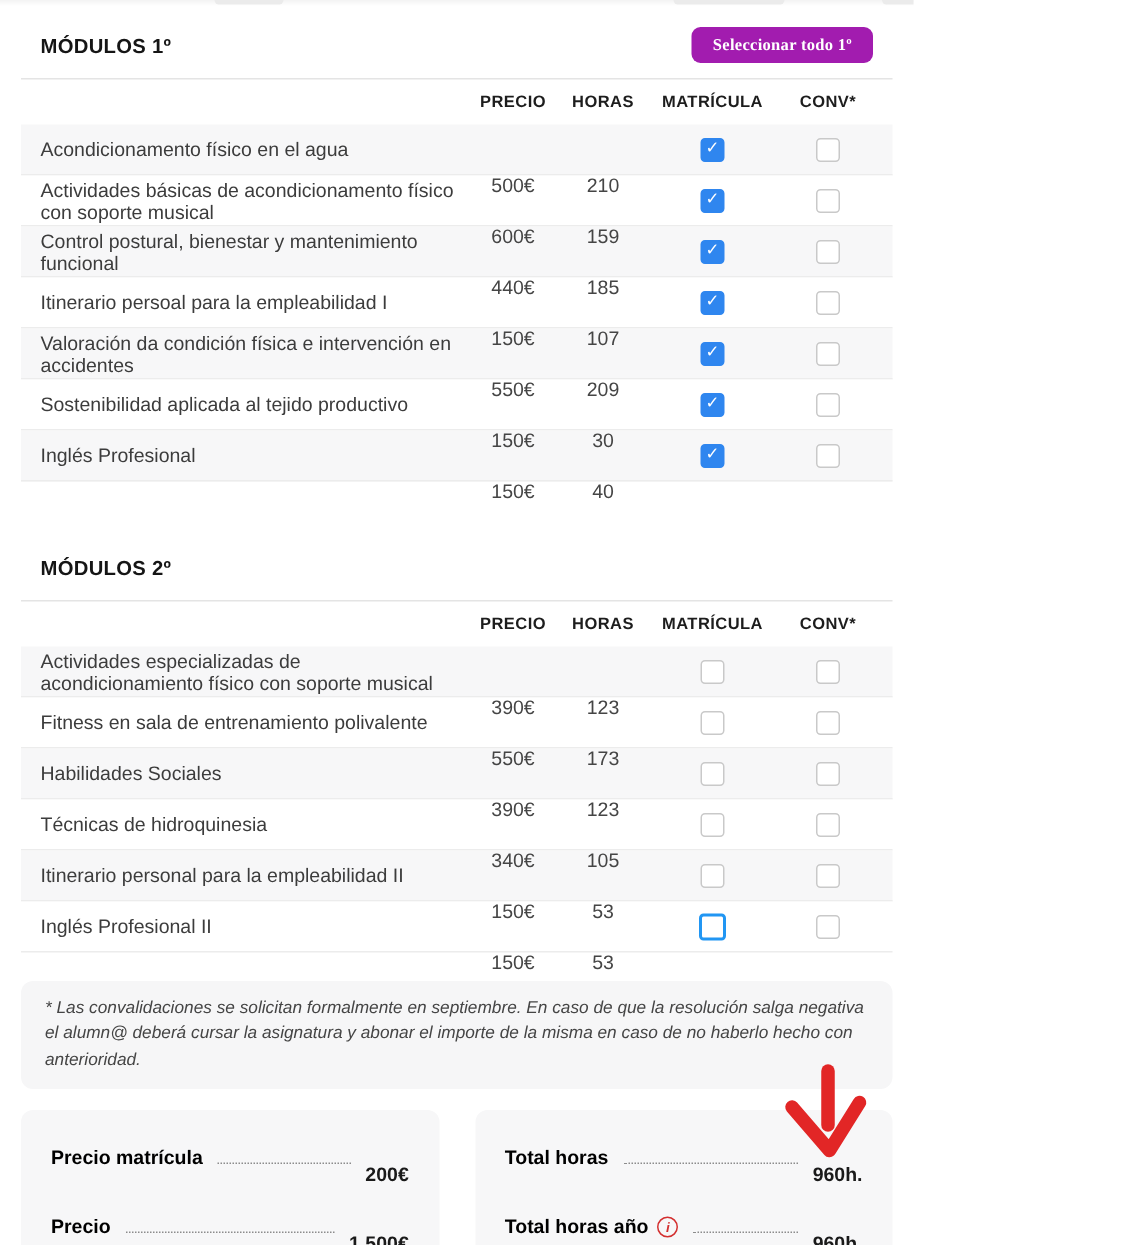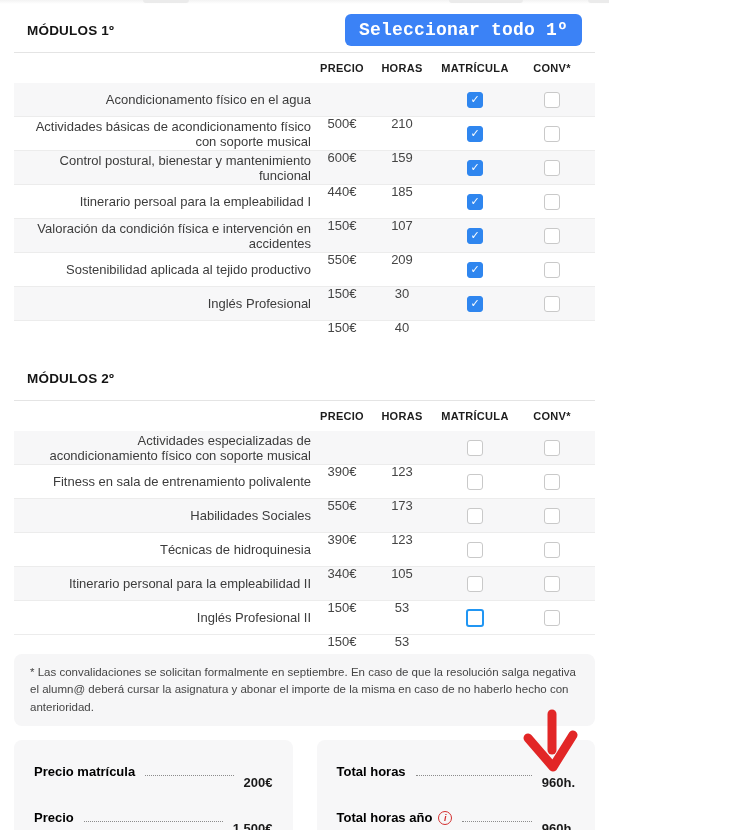--- a/index.html
+++ b/index.html
@@ -7,27 +7,27 @@
   body { font-family: "Liberation Sans", "DejaVu Sans", sans-serif; width:755px; }
   .page { position:relative; width:609px; height:830px; padding:0 14px; overflow:hidden; background:#fff; }
 
   
   .top-strip { position:absolute; top:0; left:0; width:755px; height:4px; background:linear-gradient(#f3f3f3,#ffffff); }
   .top-strip .seg { position:absolute; top:0; height:3px; background:#ebebeb; border-radius:0 0 3px 3px; }
 
   
   .section-head { display:flex; justify-content:space-between; align-items:center; margin:17px 13px 9px 13px; height:26px; }
   .sec-title { font-size:13.5px; font-weight:bold; color:#151515; letter-spacing:.2px; }
-  .btn-select-all { background:#3b82f6; color:#fff; border:none; border-radius:6px; font-family:Liberation Mono, monospace;
-      font-size:18px; font-weight:bold; padding:6px 14px; cursor:pointer; letter-spacing:.2px; }
+  .btn-select-all { background:#a21caf; color:#fff; border:none; border-radius:6px; font-family:Liberation Serif, serif;
+      font-size:11px; font-weight:bold; padding:6px 14px; cursor:pointer; letter-spacing:.2px; }
 
   
   .thead { display:flex; align-items:center; height:31px; border-top:1px solid #e4e4e4; }
   .thead .th { font-size:11px; font-weight:bold; color:#1d1d1d; letter-spacing:.3px; text-align:center; }
-  .cell.name, .th.name { flex:1; padding-left:13px; text-align:right; }
+  .cell.name, .th.name { flex:1; padding-left:13px; text-align:left; }
   .c-precio { width:62px; }
   .c-horas  { width:58px; }
   .c-matric { width:88px; }
   .c-conv   { width:66px; }
   .row-pad  { width:10px; }
 
   .tbody .trow { display:flex; align-items:center; height:34px; border-bottom:1px solid #ececec; background:#fff; }
   .tbody .trow:nth-child(odd) { background:#f7f7f8; }
   .cell { font-size:13px; color:#454545; }
   .cell.name { color:#3c3c3c; }
@@ -37,21 +37,21 @@
   .checkbox { width:16px; height:16px; border:1px solid #c9c9c9; border-radius:3px; background:#fff;
       display:inline-flex; align-items:center; justify-content:center; cursor:pointer; }
   .checkbox.checked { background:#2f86ef; border-color:#2f86ef; }
   .checkbox.checked::after { content:"✓"; color:#fff; font-size:11px; font-weight:bold; line-height:1; }
   .checkbox.focused { width:18px; height:18px; border:2px solid #2196f3; }
 
   .gap-between-sections { height:27px; }
 
   
   .footnote { margin-top:19px; background:#f6f6f7; border-radius:8px; padding:10px 16px;
-      font-size:11.5px; line-height:1.5; color:#454545; }
+      font-size:11.5px; line-height:1.5; color:#454545;font-style:italic; }
 
   
   .totals { display:flex; gap:24px; margin-top:14px; }
   .totals-box { flex:1; background:#f7f7f8; border-radius:8px; padding:14px 20px 15px 20px; }
   .total-row { display:flex; align-items:center; }
   .total-row + .total-row { margin-top:10px; }
   .tlabel { font-size:13px; font-weight:bold; color:#000000; white-space:nowrap; }
   .leader { flex:1; border-bottom:1.6px dotted #8c8c8c; margin:7px 10px 0 10px; height:1px; }
   .tvalue { font-size:13px; font-weight:bold; color:#1a1a1a; white-space:nowrap;margin-top:21px; }
   .total-row.highlight .tlabel, .total-row.highlight .tvalue { color:#d32f2f; font-size:15px; }

